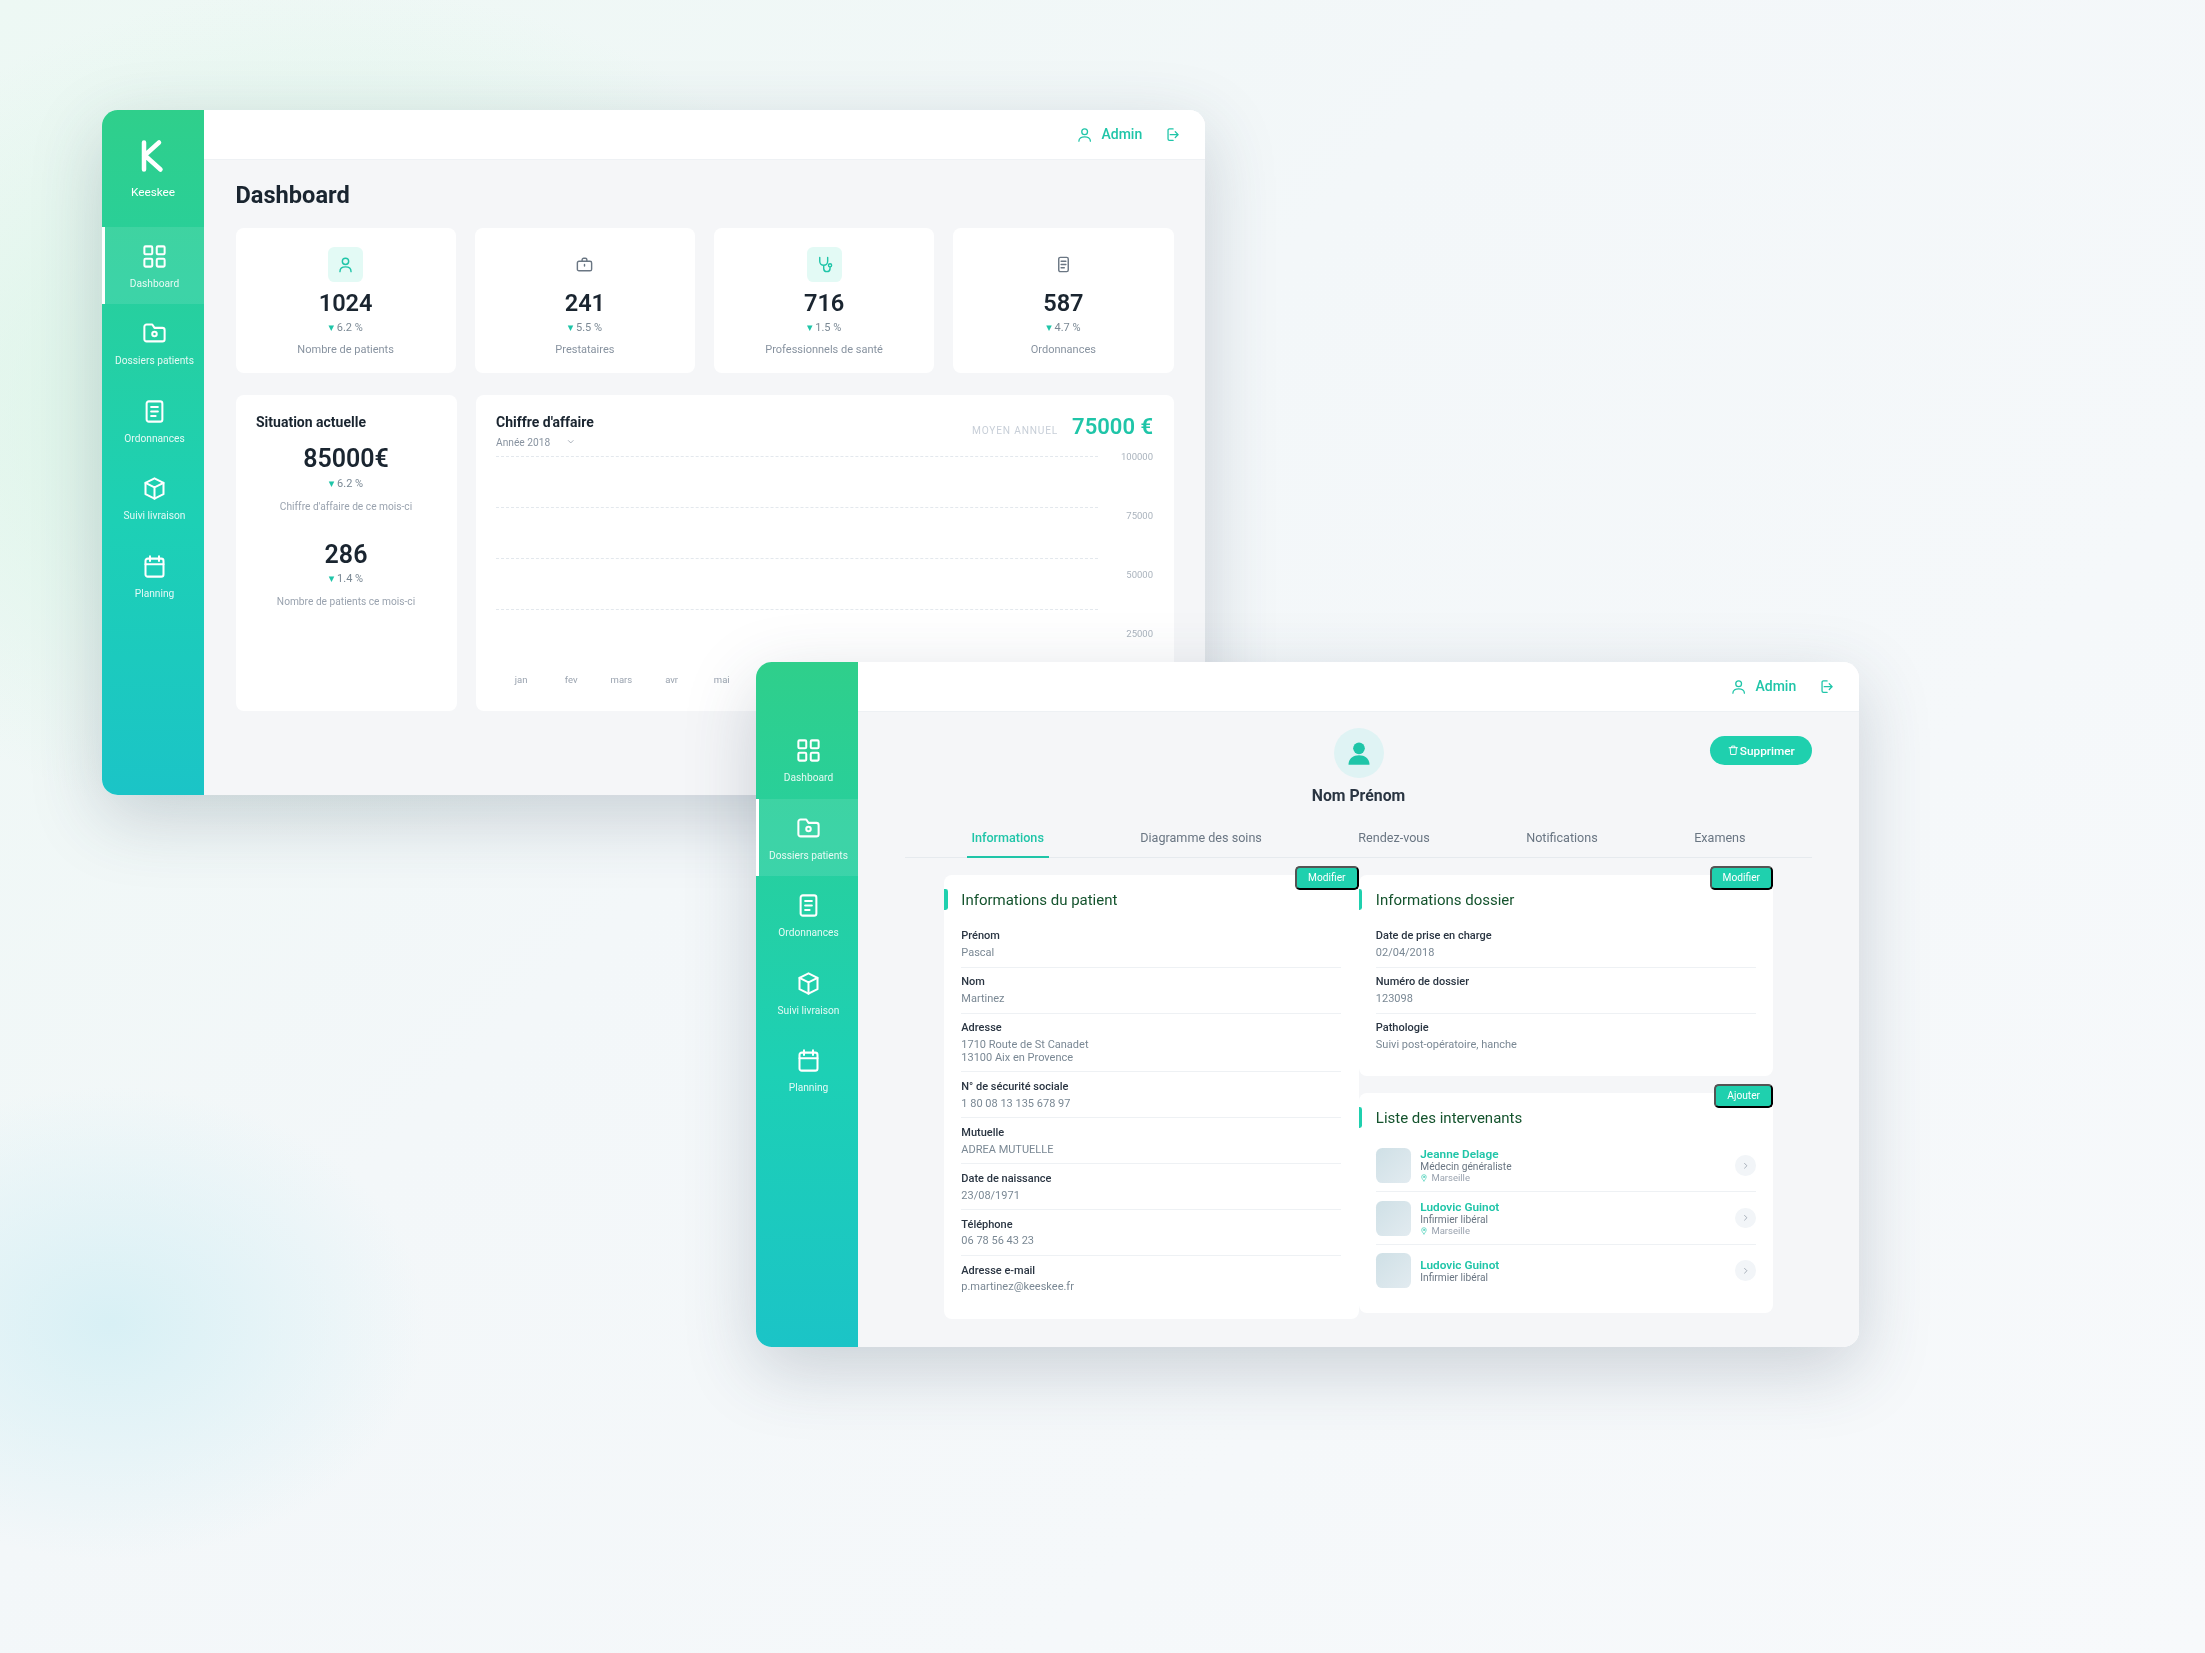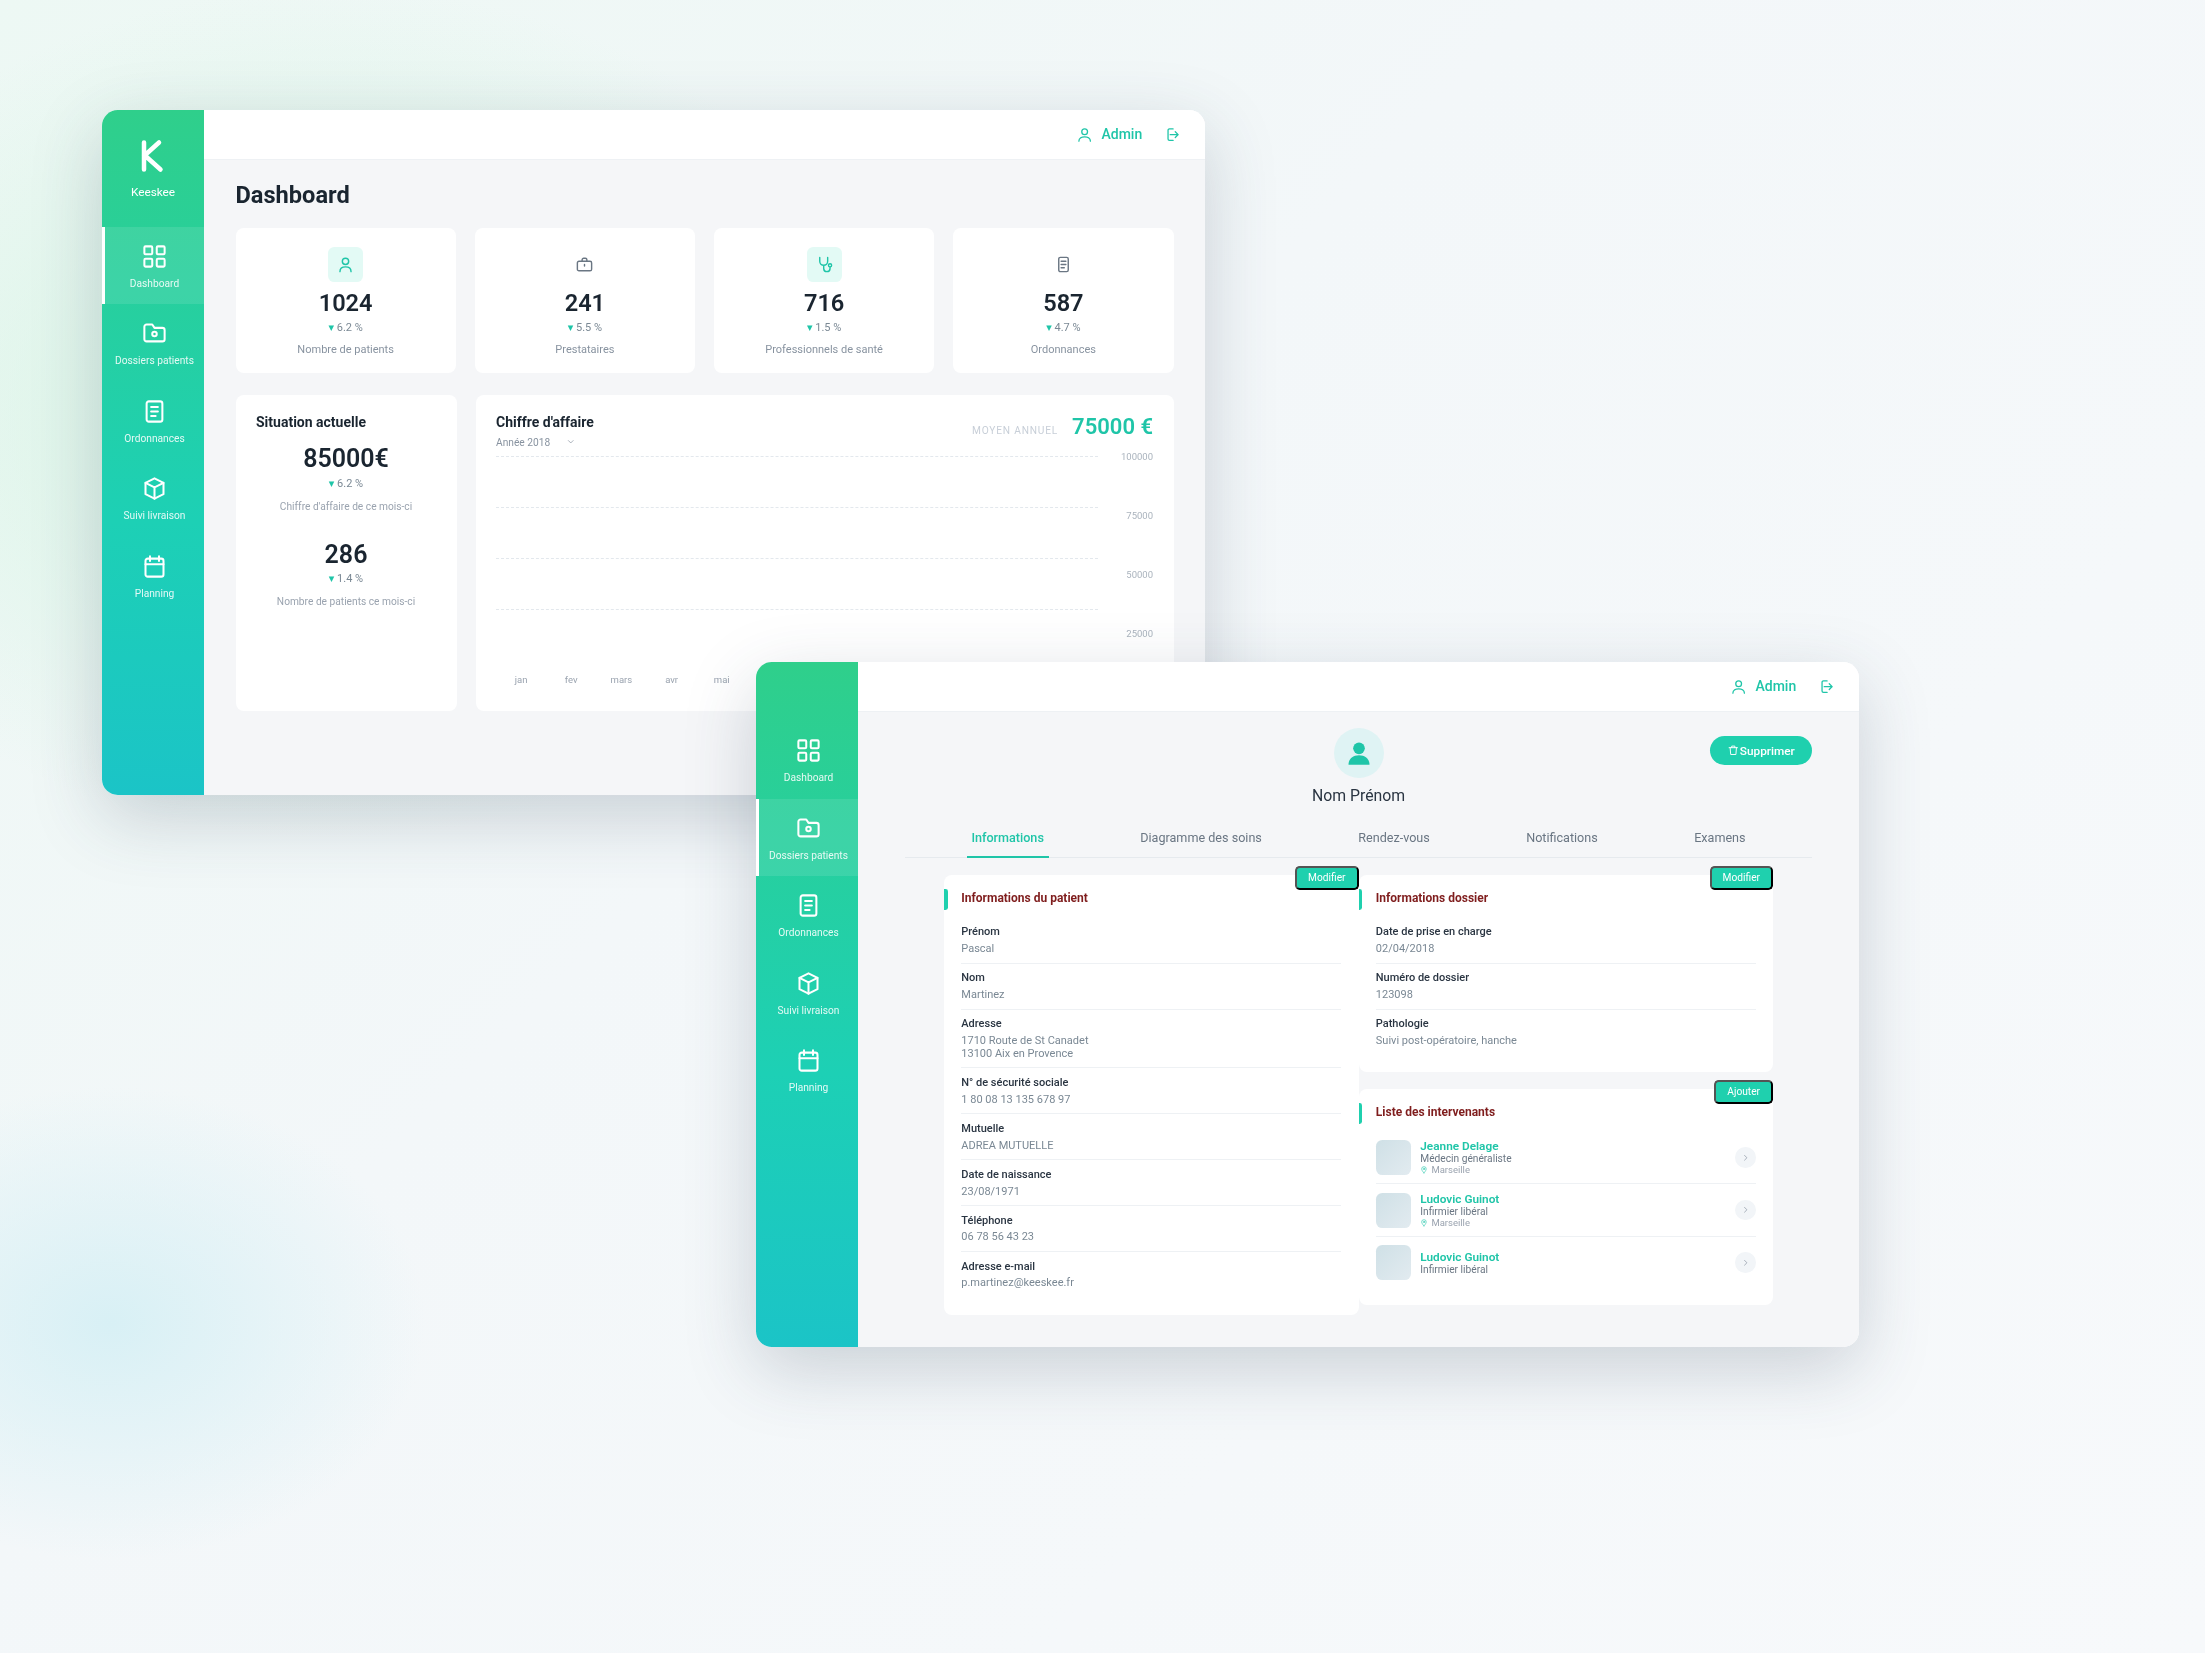--- a/index.html
+++ b/index.html
@@ -112,36 +112,36 @@
   border-radius: 15.8px;
   box-shadow: 0 22px 71px rgba(50,70,90,.22);
   display: flex;
   overflow: hidden;
 }
 .main2 { flex: 1; background: #f5f6f8; display: flex; flex-direction: column; }
 .content2 { padding: 15.8px 47px; flex: 1; overflow: auto; }
 .profile-head { position: relative; text-align: center; margin-bottom: 14px; }
 .avatar { width: 50px; height: 50px; border-radius: 50%; background: #dff3f4; display: inline-flex; align-items: center; justify-content: center; margin-bottom: 7.9px; }
 .avatar svg { width: 28px; height: 28px; }
-.profile-name { font-size: 15.8px; font-weight: 400; color: #2a3542; }
+.profile-name { font-size: 15.8px; font-weight: 700; color: #2a3542; }
 .btn-pill {
   background: #1fd0ae; color: #fff; border: none; border-radius: 787px;
   padding: 7.9px 17.3px; font-size: 11.8px; font-weight: 500; cursor: pointer;
   display: inline-flex; align-items: center; gap: 0;
 }
 .btn-del { position: absolute; right: 0; top: 7.9px; }
 .tabs { display: flex; justify-content: center; gap: 87px; border-bottom: 0.8px solid #e6eaee; margin-bottom: 17.3px; }
 .tab { font-size: 12.6px; color: #6a7683; padding: 11px 4.7px; cursor: pointer; border-bottom: 2.4px solid transparent; margin-bottom: -0.8px; }
 .tab.active { color: #1fc5a8; border-bottom-color: #1fc5a8; font-weight: 500; }
 
 .cards { display: flex; padding: 0 39px; justify-content: center; }
 .col { flex: 1; display: flex; flex-direction: column; gap: 17.3px; }
 .card { background: #fff; border-radius: 7.9px; position: relative; padding: 15.8px 17.3px 17.3px; }
 .card .stripe { position: absolute; left: 0; top: 14px; bottom: auto; height: 20.5px; width: 3.9px; background: #1fd0ae; border-radius: 0 2.4px 2.4px 0; }
-.card h4 { font-size: 12px; font-weight: 700; color: #7f1d1d; margin-bottom: 12.6px; }
+.card h4 { font-size: 15px; font-weight: 400; color: #14532d; margin-bottom: 12.6px; }
 .card .mod {
   position: absolute; right: 0; top: -9.5px; background: #1fd0ae; color: #fff;
   padding: 4.7px 11px; border-radius: 4.7px; font-size: 10.2px; cursor: pointer;
 }
 .field { border-bottom: 0.8px solid #eef1f4; padding: 7.9px 0; }
 .field:last-child { border-bottom: none; }
 .field .k { font-size: 11px; color: #2a3542; font-weight: 500; }
 .field .v { font-size: 11px; color: #7a8894; margin-top: 3.2px; }
 .interv { display: flex; align-items: center; gap: 9.5px; padding: 7.9px 0; border-bottom: 0.8px solid #eef1f4; }
 .interv:last-child { border-bottom: none; }

